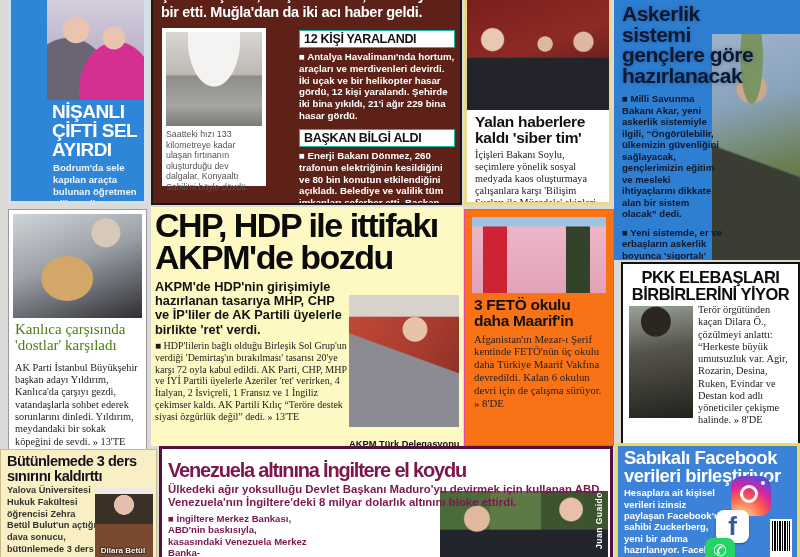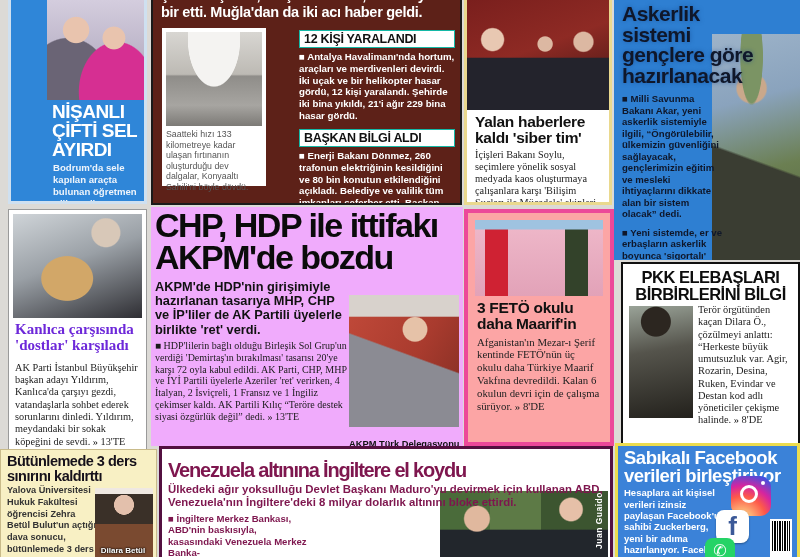--- a/index.html
+++ b/index.html
@@ -62,51 +62,51 @@
   .pkk{left:621px;top:262px;width:179px;height:187px;background:#fff;border:2px solid #111;}
   .pkk h2{margin:5px 4px 2px;text-align:center;font-size:16.5px;font-weight:900;letter-spacing:-0.5px;
     line-height:1.0;color:#0d0d0d;}
   .pkk .txt{margin:2px 6px;font-family:"Liberation Serif",serif;font-size:10.4px;line-height:1.18;color:#222;}
   .ph-pkkfig{float:left;width:64px;height:112px;margin:2px 5px 0 0;
     background:
       radial-gradient(circle at 42% 14%, #2c2620 0 14%, rgba(0,0,0,0) 15%),
       linear-gradient(170deg,#9aa398 0%,#55544c 40%,#23211c 100%);}
 
   
-  .chp{left:151px;top:207px;width:312px;height:239px;background:#f0abfc;}
+  .chp{left:151px;top:207px;width:312px;height:239px;background:#fef9c3;}
   .chp h1{margin:2px 4px 0;font-size:34px;font-weight:900;letter-spacing:-1.5px;line-height:0.95;color:#0b0b0b;}
   .chp .subhead{margin:6px 4px 3px;width:190px;font-size:12.8px;font-weight:800;line-height:1.12;color:#111;}
   .chp .body{margin:2px 4px;width:192px;font-family:"Liberation Serif",serif;font-size:10px;line-height:1.18;color:#1a1a1a;}
   .ph-akpm{position:absolute;left:198px;top:88px;width:110px;height:132px;
     background:
       linear-gradient(#d8d2cc 0 16%, rgba(0,0,0,0) 17%),
       radial-gradient(circle at 60% 26%, #e6c2a8 0 10%, rgba(0,0,0,0) 11%),
       linear-gradient(200deg, rgba(0,0,0,0) 45%, #8b8b93 46%),
       linear-gradient(120deg,#c24a3a 0%,#a93b2e 55%,#7e2c22 100%);}
   .chp .caption{position:absolute;left:198px;top:223px;width:112px;font-size:9.3px;font-weight:800;line-height:1.15;color:#111;}
 
   
-  .feto{left:464px;top:209px;width:150px;height:237px;background:#fca5a5;border:4px solid #ec4899;}
+  .feto{left:464px;top:209px;width:150px;height:237px;background:#f97316;border:1px solid #ec4899;}
   .ph-school{margin:7px 7px 4px;height:76px;
     background:
       linear-gradient(180deg,#9fc3e0 0 12%, rgba(0,0,0,0) 13%),
       linear-gradient(90deg, rgba(0,0,0,0) 8%, #cf2233 8% 26%, rgba(0,0,0,0) 26% 70%, #33422a 70% 88%, rgba(0,0,0,0) 88%),
       linear-gradient(#efb9ca,#e2a2b8);}
   .feto h2{margin:1px 9px 2px;font-size:15.5px;font-weight:800;line-height:1.05;color:#111;letter-spacing:-0.3px;}
   .feto p{margin:3px 9px;font-family:"Liberation Serif",serif;font-size:10.8px;line-height:1.2;color:#222;}
 
   
   .kanlica{left:8px;top:209px;width:139px;height:241px;background:#fff;border:1px solid #9a9a9a;}
   .ph-dog{margin:4px;height:104px;
     background:
       radial-gradient(circle at 72% 18%, #d8c8b8 0 11%, rgba(0,0,0,0) 12%),
       radial-gradient(ellipse at 42% 62%, #d2a768 0 24%, rgba(0,0,0,0) 25%),
       linear-gradient(160deg,#cfd4d8 0%,#9aa0a6 45%,#2e2e33 100%);}
-  .kanlica h2{margin:1px 6px 8px;font-family:"Liberation Serif",serif;font-size:15px;font-weight:700;
-    line-height:1.05;color:#6d28d9;}
+  .kanlica h2{margin:1px 6px 8px;font-family:"Liberation Serif",serif;font-size:15px;font-weight:400;
+    line-height:1.05;color:#4d7c0f;}
   .kanlica p{margin:3px 6px;font-family:Liberation Serif, serif;font-size:10.3px;line-height:1.2;color:#222;}
 
   
   .butunleme{left:0;top:449px;width:157px;height:108px;background:#f8f0c4;border:1px solid #c9bb8a;border-bottom:none;}
   .butunleme h2{margin:4px 6px 1px;font-size:14.5px;font-weight:900;letter-spacing:-0.5px;line-height:1.0;color:#15101a;}
   .butunleme p{margin:2px 6px;width:92px;font-size:9.2px;font-weight:600;line-height:1.28;color:#333;}
   .ph-zehra{position:absolute;right:3px;top:38px;width:58px;height:70px;
     background:
       radial-gradient(circle at 50% 24%, #e3c0ac 0 16%, rgba(0,0,0,0) 17%),
       linear-gradient(#efe8e2 0 8%, #3a3028 8% 52%, #7a4a30 52% 100%);}
@@ -181,21 +181,21 @@
   </section>
 
   <section class="card askerlik">
     <div class="ph-soldier"></div>
     <h1>Askerlik sistemi gençlere göre hazırlanacak</h1>
     <p>■ Milli Savunma Bakanı Akar, yeni askerlik sistemiyle ilgili, “Öngörülebilir, ülkemizin güvenliğini sağlayacak, gençlerimizin eğitim ve mesleki ihtiyaçlarını dikkate alan bir sistem olacak” dedi.</p>
     <p>■ Yeni sistemde, er ve erbaşların askerlik boyunca 'sigortalı' olması, harçlıkların 600 TL'ye çıkarılması, terhisten sonra işe girişte öncelik tanınması düşünülüyor. » 8'DE</p>
   </section>
 
   <section class="card pkk">
-    <h2>PKK ELEBAŞLARI BİRBİRLERİNİ BİLGİ</h2>
+    <h2>PKK ELEBAŞLARI BİRBİRLERİNİ YİYOR</h2>
     <div class="txt">
       <div class="ph-pkkfig"></div>
       <span>Terör örgütünden kaçan Dilara Ö., çözülmeyi anlattı: “Herkeste büyük umutsuzluk var. Agir, Rozarin, Desina, Ruken, Evindar ve Destan kod adlı yöneticiler çekişme halinde. » 8'DE</span>
     </div>
   </section>
 
   <section class="card chp">
     <h1>CHP, HDP ile ittifakı AKPM'de bozdu</h1>
     <p class="subhead">AKPM'de HDP'nin girişimiyle hazırlanan tasarıya MHP, CHP ve İP'liler de AK Partili üyelerle birlikte 'ret' verdi.</p>
     <p class="body">■ HDP'lilerin bağlı olduğu Birleşik Sol Grup'un verdiği 'Demirtaş'ın bırakılması' tasarısı 20'ye karşı 72 oyla kabul edildi. AK Parti, CHP, MHP ve İYİ Partili üyelerle Azeriler 'ret' verirken, 4 İtalyan, 2 İsviçreli, 1 Fransız ve 1 İngiliz çekimser kaldı. AK Partili Kılıç “Teröre destek siyasi özgürlük değil” dedi. » 13'TE</p>

